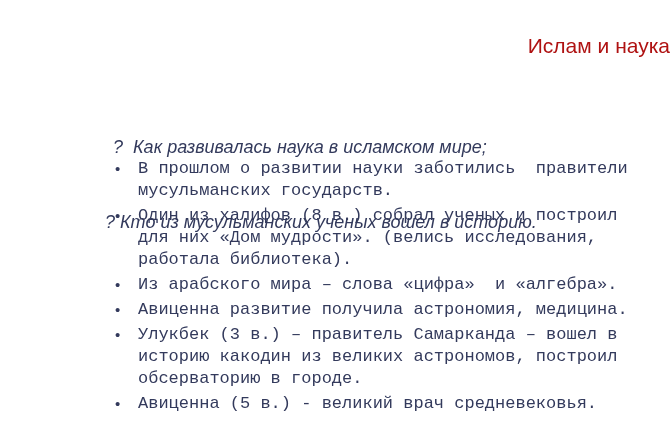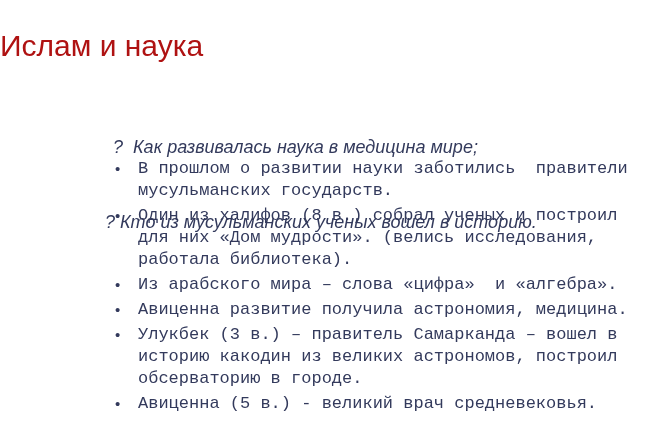--- a/index.html
+++ b/index.html
@@ -13,22 +13,22 @@
     height: 430px;
     background: #ffffff;
     overflow: hidden;
     font-family: "Liberation Sans", sans-serif;
   }
   .slide-title {
     position: absolute;
     top: 28px;
     left: 0;
     width: 670px;
-    text-align: left;
-    font-size: 30px;
+    text-align: right;
+    font-size: 21px;
     line-height: 36px;
     font-weight: 400;
     color: #AF1212;
     letter-spacing: 0px;
   }
   .questions {
     position: absolute;
     top: 85px;
     left: 105px;
     width: 520px;
@@ -72,21 +72,21 @@
   }
 </style>
 </head>
 <body>
 
 <div class="stage">
 
   <div class="slide-title">Ислам и наука</div>
 
   <div class="questions">
-    <div class="q q1">?  Как развивалась наука в медицина мире;</div>
+    <div class="q q1">?  Как развивалась наука в исламском мире;</div>
     <div class="q">? Кто из мусульманских ученых вошел в историю.</div>
   </div>
 
   <ul class="bullets">
     <li class="bullet-item">
       <span class="bullet-marker">•</span>
       <span class="bullet-text">В прошлом о развитии науки заботились  правители
 мусульманских государств.</span>
     </li>
     <li class="bullet-item">

